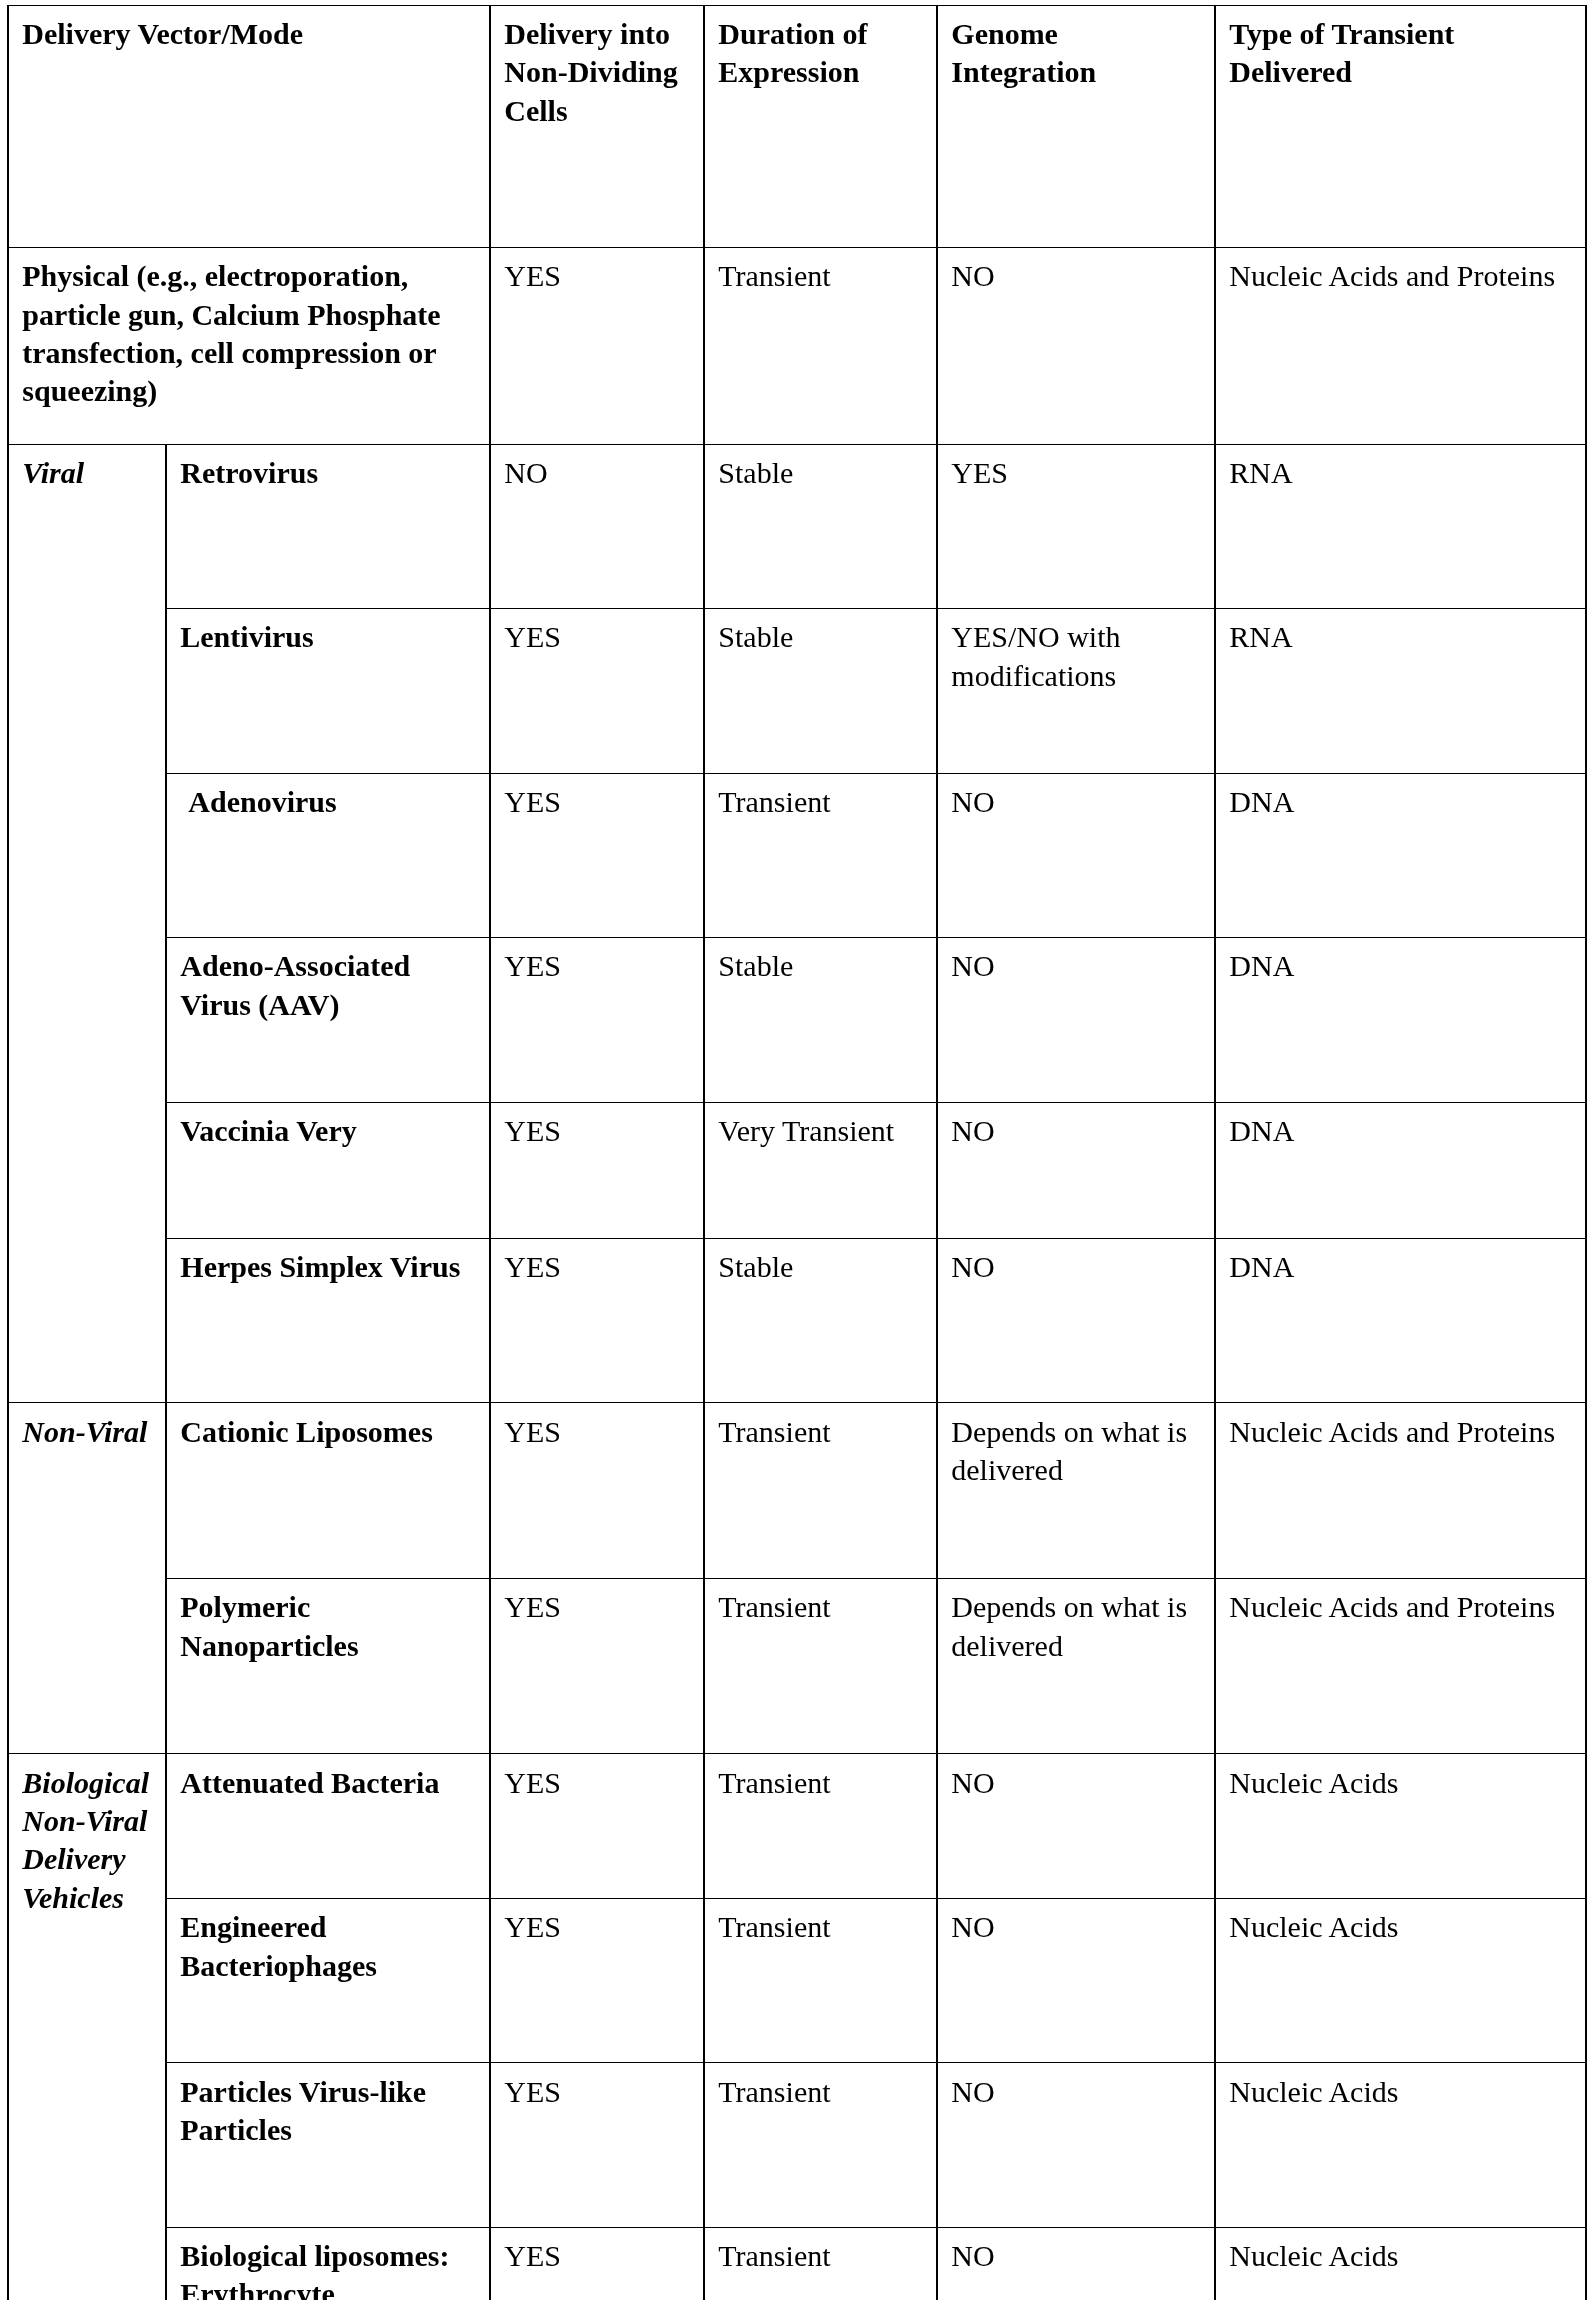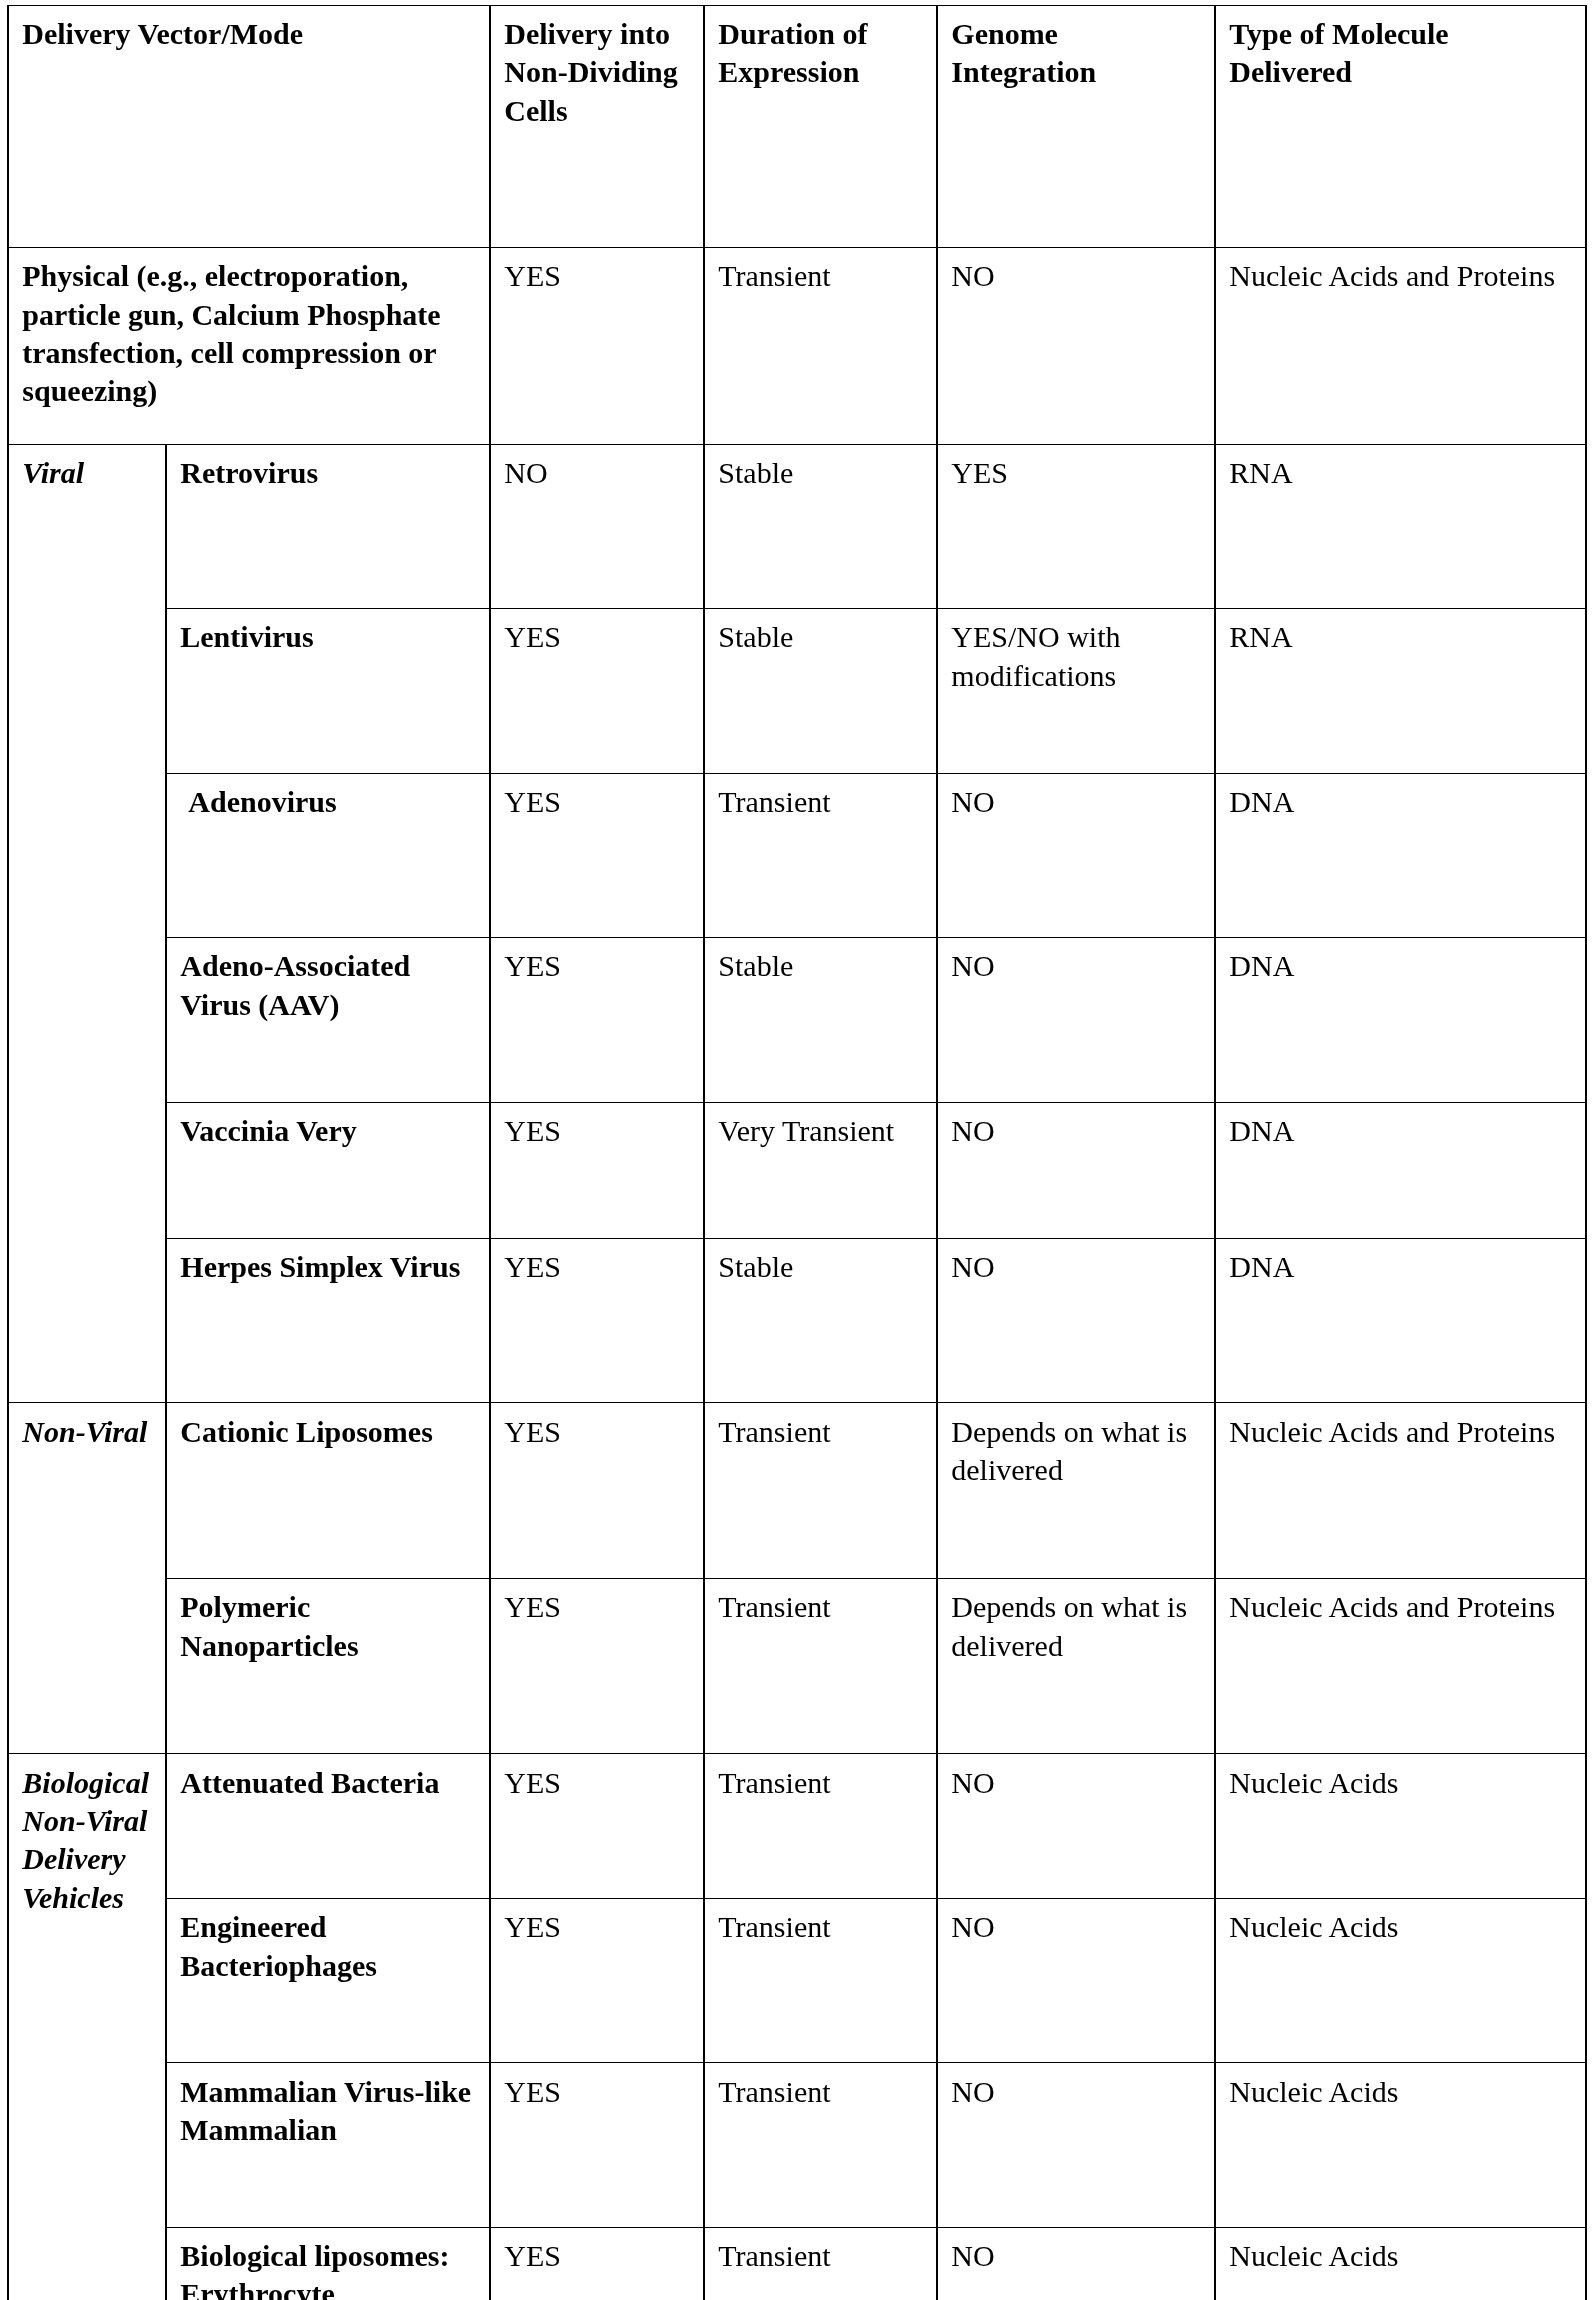--- a/index.html
+++ b/index.html
@@ -85,21 +85,21 @@
       <col class="c-gen">
       <col class="c-type">
     </colgroup>
     <tbody>
 
       <tr class="hdr">
         <td colspan="2" style="height:225px;border-radius:25px;">Delivery Vector/Mode</td>
         <td>Delivery into Non-Dividing Cells</td>
         <td>Duration of Expression</td>
         <td>Genome Integration</td>
-        <td>Type of Molecule Delivered</td>
+        <td>Type of Transient Delivered</td>
       </tr>
 
       <tr class="rowgroup-start">
         <td colspan="2" class="vector" style="height:179px;">Physical (e.g., electroporation, particle gun, Calcium Phosphate transfection, cell compression or squeezing)</td>
         <td class="val">YES</td>
         <td class="val">Transient</td>
         <td class="val">NO</td>
         <td class="val">Nucleic Acids and Proteins</td>
       </tr>
 
@@ -182,21 +182,21 @@
         <td class="vector spacer-line" style="height:147px;">Engineered
 
 Bacteriophages</td>
         <td class="val">YES</td>
         <td class="val">Transient</td>
         <td class="val">NO</td>
         <td class="val">Nucleic Acids</td>
       </tr>
 
       <tr>
-        <td class="vector" style="height:147px;">Mammalian Virus-like Mammalian</td>
+        <td class="vector" style="height:147px;">Particles Virus-like Particles</td>
         <td class="val">YES</td>
         <td class="val">Transient</td>
         <td class="val">NO</td>
         <td class="val">Nucleic Acids</td>
       </tr>
 
       <tr class="lastrow">
         <td class="vector" style="height:147px;">Biological liposomes: Erythrocyte</td>
         <td class="val">YES</td>
         <td class="val">Transient</td>

